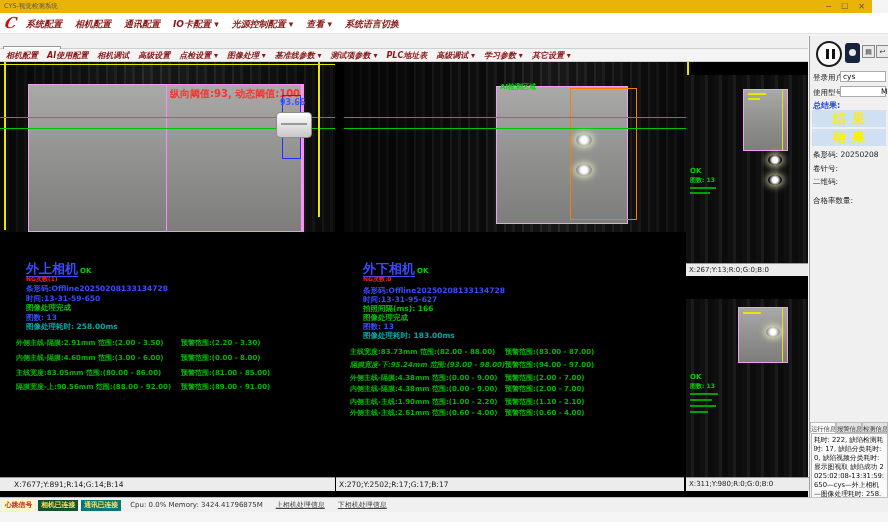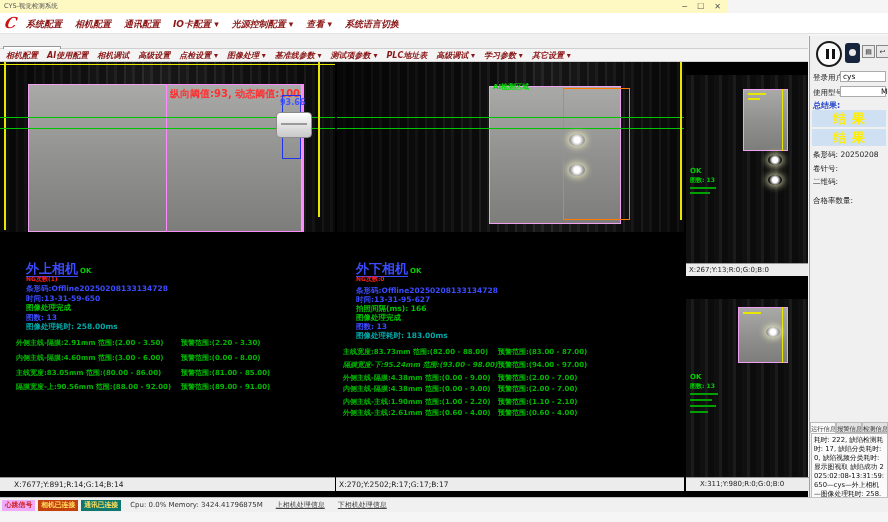--- a/index.html
+++ b/index.html
@@ -1,36 +1,36 @@
 <!DOCTYPE html>
 <html><head>
 <meta charset="utf-8">
 <style>
   * { margin:0; padding:0; box-sizing:border-box; }
   html,body { width:888px; height:522px; overflow:hidden; background:#f5f5f5;
     font-family:"DejaVu Sans", sans-serif; }
   .abs { position:absolute; }
   
-  .titlebar { left:0; top:0; width:728px; height:13px; background:#fef9c3; }
+  .titlebar { left:0; top:0; width:872px; height:13px; background:#eab308; }
   .title-text { left:4px; top:2px; font-size:6.5px; color:#555; }
   .win-controls { right:3px; top:0; height:13px; display:flex; gap:10px; align-items:center; padding-right:4px; }
   .win-controls span { font-size:8px; color:#555; cursor:default; }
   .menubar { left:0; top:13px; width:888px; height:21px; background:#ffffff; border-bottom:1px solid #e3e3e3; }
   .logo { left:5px; top:1px; font-size:15px; font-weight:bold; font-style:italic; color:#cc1111; font-family:"DejaVu Serif", serif; transform:skewX(-12deg); }
   .menu-items { left:26px; top:5px; display:flex; gap:13px; }
   .menu-items span { font-size:9px; font-weight:bold; font-style:italic; color:#8a1616; white-space:nowrap; }
   .tabrow { left:0; top:34px; width:808px; height:15px; background:#f0f0f0; border-bottom:1px solid #cfcfcf; }
   .run-tab { left:3px; top:12px; width:58px; height:14px; background:#fdfdfd; border:1px solid #9a9a9a; border-bottom:none; font-size:8px; color:#333; text-align:left; line-height:14px; }
   .toolbar { left:0; top:49px; width:808px; height:13px; background:#f4f4f4; border-bottom:1px solid #d0d0d0; display:flex; align-items:center; padding-left:6px; gap:9px; }
   .toolbar span { font-size:8px; font-weight:bold; font-style:italic; color:#8a1616; white-space:nowrap; }
   
   .main-black { left:0; top:62px; width:808px; height:435px; background:#000; }
   .view { overflow:hidden; background:#000; }
   .lv { left:0; top:62px; width:335px; height:415px; }
-  .mv { left:337px; top:62px; width:347px; height:362px; }
+  .mv { left:344px; top:62px; width:347px; height:362px; }
   .photo { left:0; top:0; width:100%; height:170px;
     background:repeating-linear-gradient(90deg,#121212 0 6px,#1e1e1e 6px 9px,#0e0e0e 9px 16px,#242424 16px 18px); }
   .photo-shade { left:0; top:0; width:100%; height:170px;
     background:linear-gradient(90deg,rgba(0,0,0,.55),rgba(255,255,255,.04) 45%,rgba(0,0,0,.4)); }
   .prod { background:linear-gradient(180deg,#a9a9a7,#8f8f8d 55%,#7d7d7b); border:1px solid #f0a0f0; }
   .pink-rect { border:1px solid #ff8aff; }
   .orange-rect { border:1px solid #ff7a00; }
   .blue-rect { border:1px solid #2233ee; }
   .g-hline { left:0; width:100%; height:1px; background:#00c400; }
   .y-vline { width:2px; background:#e6e600; }
@@ -68,22 +68,22 @@
   .rp-field { background:#fff; border:1px solid #aaa; font-size:7.5px; color:#111; padding-left:2px; height:11px; line-height:10px; }
   .total-label { font-size:8px; font-weight:bold; color:#2244cc; }
   .result-box { left:2px; width:74px; height:17px; background:#cfe0f2; color:#ffee00; font-size:13px; font-weight:bold; text-align:center; line-height:17px; letter-spacing:6px; text-indent:6px; }
   .rp-tabs { left:0; top:386px; display:flex; }
   .rp-tabs span { width:26px; height:11px; font-size:6.3px; text-align:center; line-height:11px; border:1px solid #bbb; background:#e2e2e2; color:#333; white-space:nowrap; overflow:hidden; }
   .rp-tabs span.active { background:#fafafa; border-bottom:none; }
   .log-box { left:1px; top:397px; width:77px; height:66px; background:#fafafa; border:1px solid #bbb; font-size:6.8px; line-height:9px; color:#111; padding:2px; word-break:break-all; overflow:hidden; }
   
   .statusbar { left:0; top:497px; width:888px; height:15px; background:#f0f0f0; border-top:1px solid #c0c0c0; display:flex; align-items:center; padding-left:2px; gap:3px; }
   .badge { height:11px; padding:0 3px; font-size:6.8px; font-weight:bold; line-height:11px; white-space:nowrap; }
-  .badge1 { background:#f0abfc; color:#d02020;text-align:center; }
-  .badge2 { background:#c2410c; color:#ffe060; }
+  .badge1 { background:#fef9c3; color:#d02020;text-align:center; }
+  .badge2 { background:#14532d; color:#ffe060; }
   .badge3 { background:#0f766e; color:#ffe060; }
   .cpu-text { font-size:7px; color:#333; margin-left:6px; white-space:nowrap; }
   .sb-link { font-size:7px; color:#444; text-decoration:underline; margin-left:10px; white-space:nowrap; }
   .bottom-strip { left:0; top:512px; width:888px; height:10px; background:#f5f5f5; }
 </style>
 </head>
 <body>
 
 <div class="abs titlebar">
   <div class="abs title-text">CYS-视觉检测系统</div>
@@ -224,21 +224,21 @@
   <div class="abs y-dash" style="left:57px;top:13px;width:18px;"></div>
   <div class="abs y-vline" style="left:96px;top:8px;height:56px;width:1px;"></div>
   <div class="abs spot" style="left:80px;top:28px;width:14px;height:10px;"></div>
   <div class="abs t-ok" style="left:4px;top:74px;">OK</div>
   <div class="abs t-ok" style="left:4px;top:83px;font-size:6px;">图数: 13</div>
   <div class="abs g-dash" style="left:4px;top:94px;width:28px;"></div>
   <div class="abs g-dash" style="left:4px;top:100px;width:22px;"></div>
   <div class="abs g-dash" style="left:4px;top:106px;width:26px;"></div>
   <div class="abs g-dash" style="left:4px;top:112px;width:18px;"></div>
 </div>
-<div class="abs coordbar" style="left:686px;top:477px;width:126px;height:14px;padding-left:14px;font-size:7px;">X:311;Y:980;R:0;G:0;B:0</div>
+<div class="abs coordbar" style="left:686px;top:477px;width:126px;height:14px;padding-left:3px;font-size:7px;">X:311;Y:980;R:0;G:0;B:0</div>
 
 <div class="abs rp">
   <div class="abs pause-btn">
     <i style="left:8px;"></i>
     <i style="left:14px;"></i>
   </div>
   <div class="abs cam-btn">
       <i></i>
     </div>
   <div class="abs sq-btn" style="left:52px;top:9px;">▤</div>

